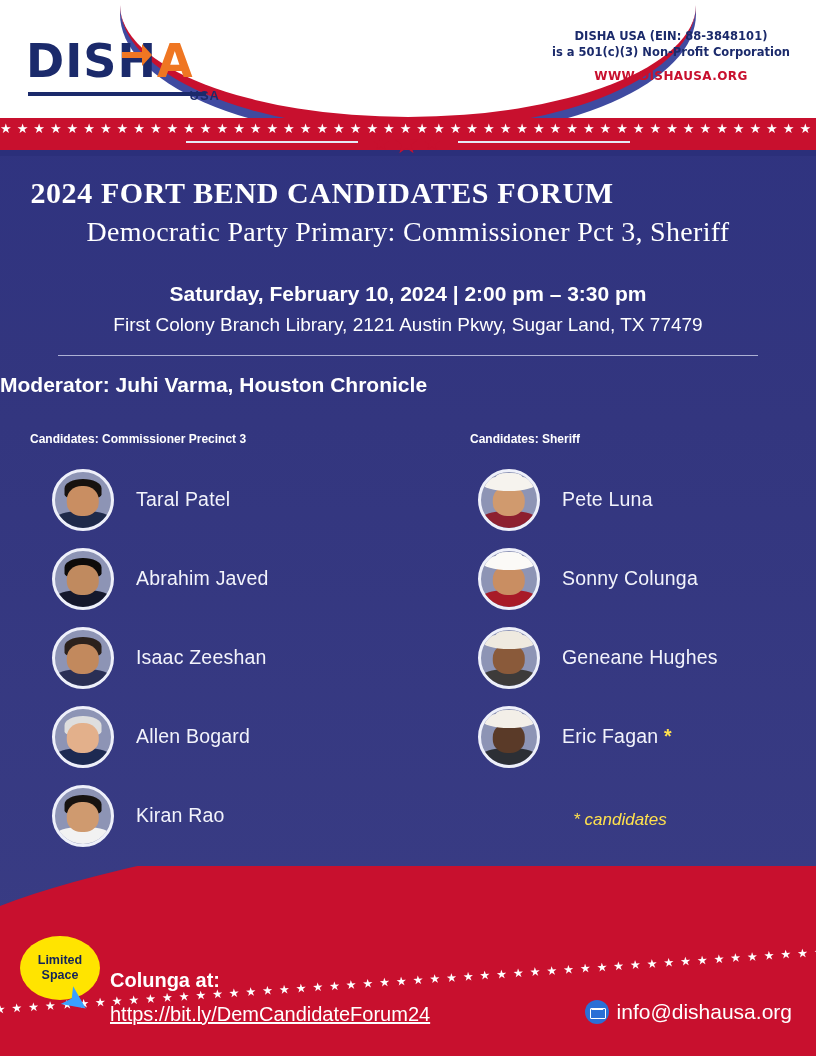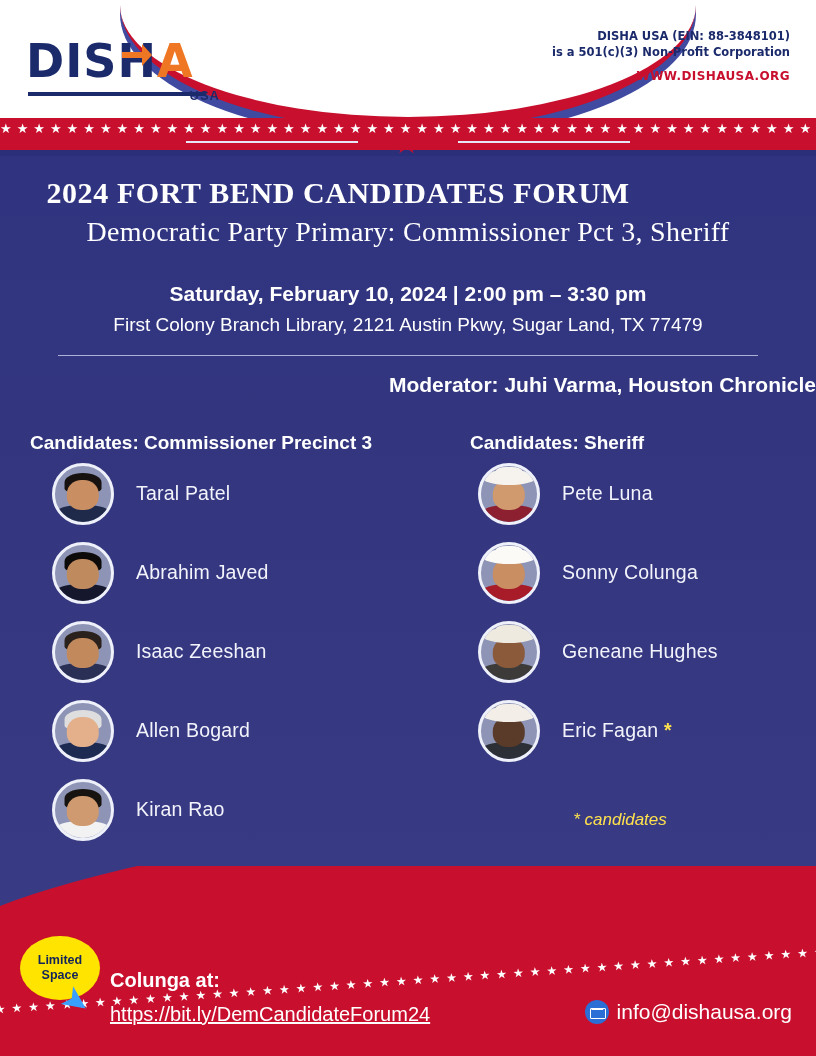--- a/index.html
+++ b/index.html
@@ -68,21 +68,21 @@
   .logo-usa {
     position: absolute; right: 16px; top: 52px;
     font-size: 13px; font-weight: 700; color: #1b2a6b; letter-spacing: 1px;
   }
   .logo-underline {
     position: absolute; left: 2px; top: 56px; width: 178px; height: 4px; background: #1b2a6b;
   }
 
   .org-info {
     position: absolute; top: 28px; right: 26px;
-    text-align: right;
+    text-align: center;
     color: #1b2a6b;
     font-size: 11.5px;
     line-height: 16px;
     font-weight: 600;
     font-family: "DejaVu Sans", sans-serif;
   }
   .org-url {
     margin-top: 8px;
     color: #c8102e;
     font-size: 12px;
@@ -94,21 +94,21 @@
   .divider-wrap {
     position: absolute; top: 118px; left: 0; width: 816px; height: 48px;
     display: flex; align-items: center; justify-content: center;
   }
   .div-line { width: 172px; height: 2px; background: #e6e8f5; }
   .div-stars { color: #c8102e; font-size: 20px; margin: 0 14px; letter-spacing: 3px; }
   .div-stars .big { font-size: 30px; vertical-align: -3px; }
 
   
   .title-1 {
-    position: absolute; top: 176px; left: 16px; width: 644px;
+    position: absolute; top: 176px; left: 0; width: 644px;
     text-align: center;
     font-family: "Liberation Serif", serif;
     font-weight: 700;
     font-size: 30px;
     letter-spacing: .6px;
     color: #ffffff;
   }
   .title-2 {
     position: absolute; top: 216px; left: 0; width: 816px;
     text-align: center;
@@ -126,30 +126,30 @@
     position: absolute; top: 314px; left: 0; width: 816px;
     text-align: center;
     font-size: 19px; color: #ffffff;
   }
   .rule {
     position: absolute; top: 355px; left: 58px; width: 700px; height: 1px;
     background: #c3c7e4; opacity: .85;
   }
   .moderator {
     position: absolute; top: 373px; left: 0; width: 816px;
-    text-align: right;
+    text-align: left;
     font-size: 21px; font-weight: 700; color: #ffffff;
   }
 
   
   .col { position: absolute; top: 432px; }
   .col.left { left: 30px; width: 420px; }
   .col.right { left: 470px; width: 330px; }
   .col-head {
-    font-size: 19px; font-weight: 700; color: #ffffff; 
+    font-size: 12px; font-weight: 700; color: #ffffff; margin-bottom: 14px;
   }
   .col.left .col-head { padding-left: 0; }
   .cand {
     display: flex; align-items: center; height: 79px;
   }
   .avatar {
     width: 62px; height: 62px; border-radius: 50%;
     border: 3px solid #eef0fa;
     margin-left: 22px;
     overflow: hidden;

